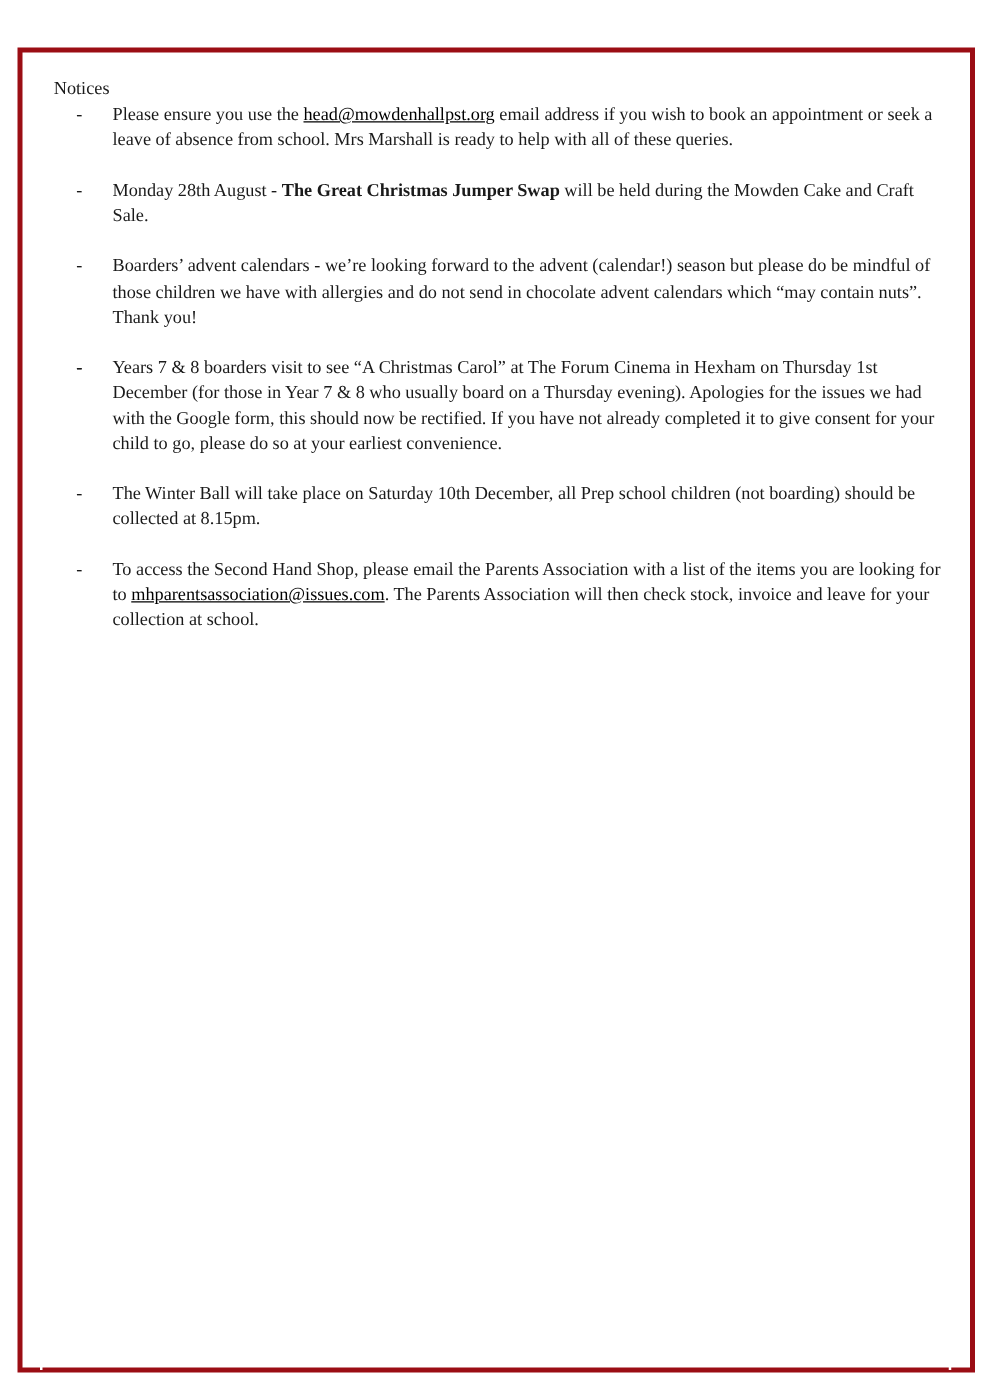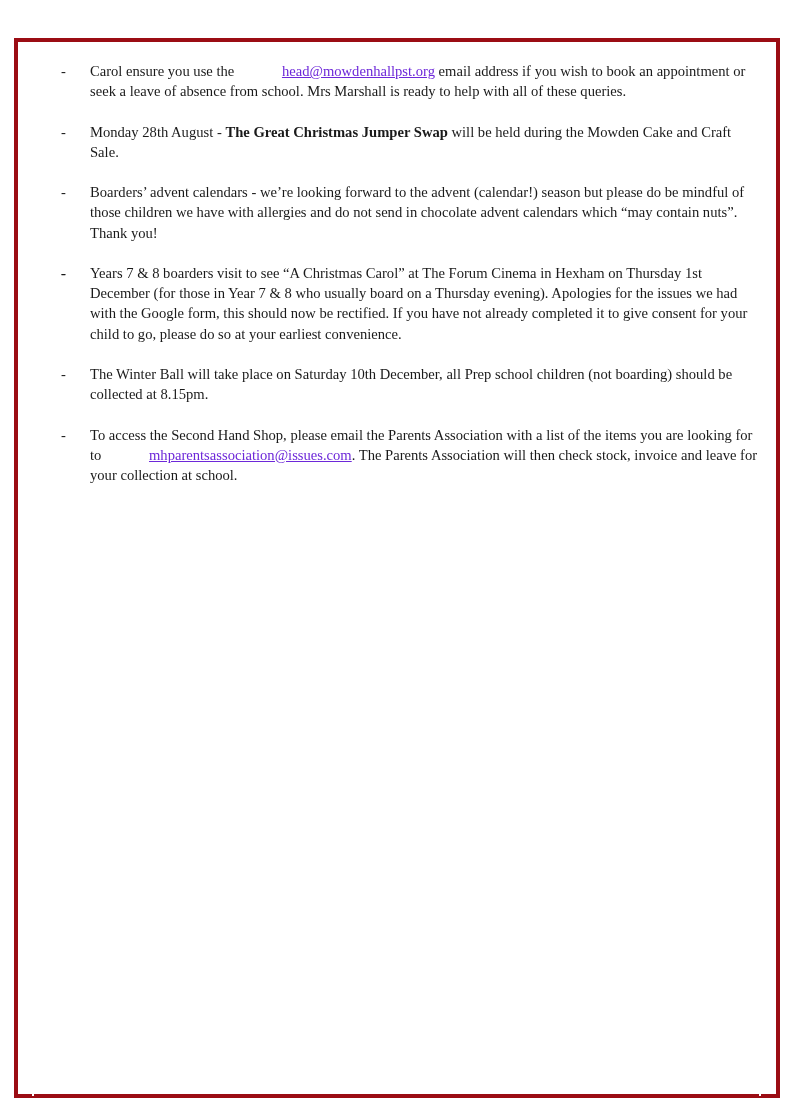--- a/index.html
+++ b/index.html
@@ -12,35 +12,36 @@
     .bottom-gap-right { position:absolute; left:759px; top:1090px; width:2px; height:6px; background:#fff; }
     .content {
       position: absolute; left: 43px; top: 61px; width: 715px;
       font-family: "Liberation Serif", "DejaVu Serif", serif;
       font-size: 14.6px; line-height: 20.2px; color: #1a1a1a;
     }
     .heading { margin: 0 0 1px 0; }
     ul.notices { list-style: none; margin: 0; padding: 0; }
     ul.notices li { position: relative; padding-left: 47px; margin-bottom: 20.2px; }
     ul.notices li .dash { position: absolute; left: 18px; top: 0; }
-    a.email { color: #6d28d9; text-decoration: underline; margin-left: 44px; }
+    a.email { color: #000000; text-decoration: underline; }
     b { font-weight: bold; margin-top: 29px; }
   </style>
 </head>
 <body>
 
 <div class="page-border"></div>
 <div class="bottom-gap-left"></div>
 <div class="bottom-gap-right"></div>
 
 <div class="content">
+  <div class="heading">Notices</div>
   <ul class="notices">
     <li>
       <span class="dash">-</span>
-      <span>Carol ensure you use the </span><a class="email" href="#">head@mowdenhallpst.org</a><span> email address if you wish to book an appointment or seek a leave of absence from school. Mrs Marshall is ready to help with all of these queries.</span>
+      <span>Please ensure you use the </span><a class="email" href="#">head@mowdenhallpst.org</a><span> email address if you wish to book an appointment or seek a leave of absence from school. Mrs Marshall is ready to help with all of these queries.</span>
     </li>
     <li>
       <span class="dash">-</span>
       <span>Monday 28th August - </span><b>The Great Christmas Jumper Swap</b><span> will be held during the Mowden Cake and Craft Sale.</span>
     </li>
     <li>
       <span class="dash">-</span>
       <span>Boarders’ advent calendars - we’re looking forward to the advent (calendar!) season but please do be mindful of those children we have with allergies and do not send in chocolate advent calendars which “may contain nuts”. Thank you!</span>
     </li>
     <li>

